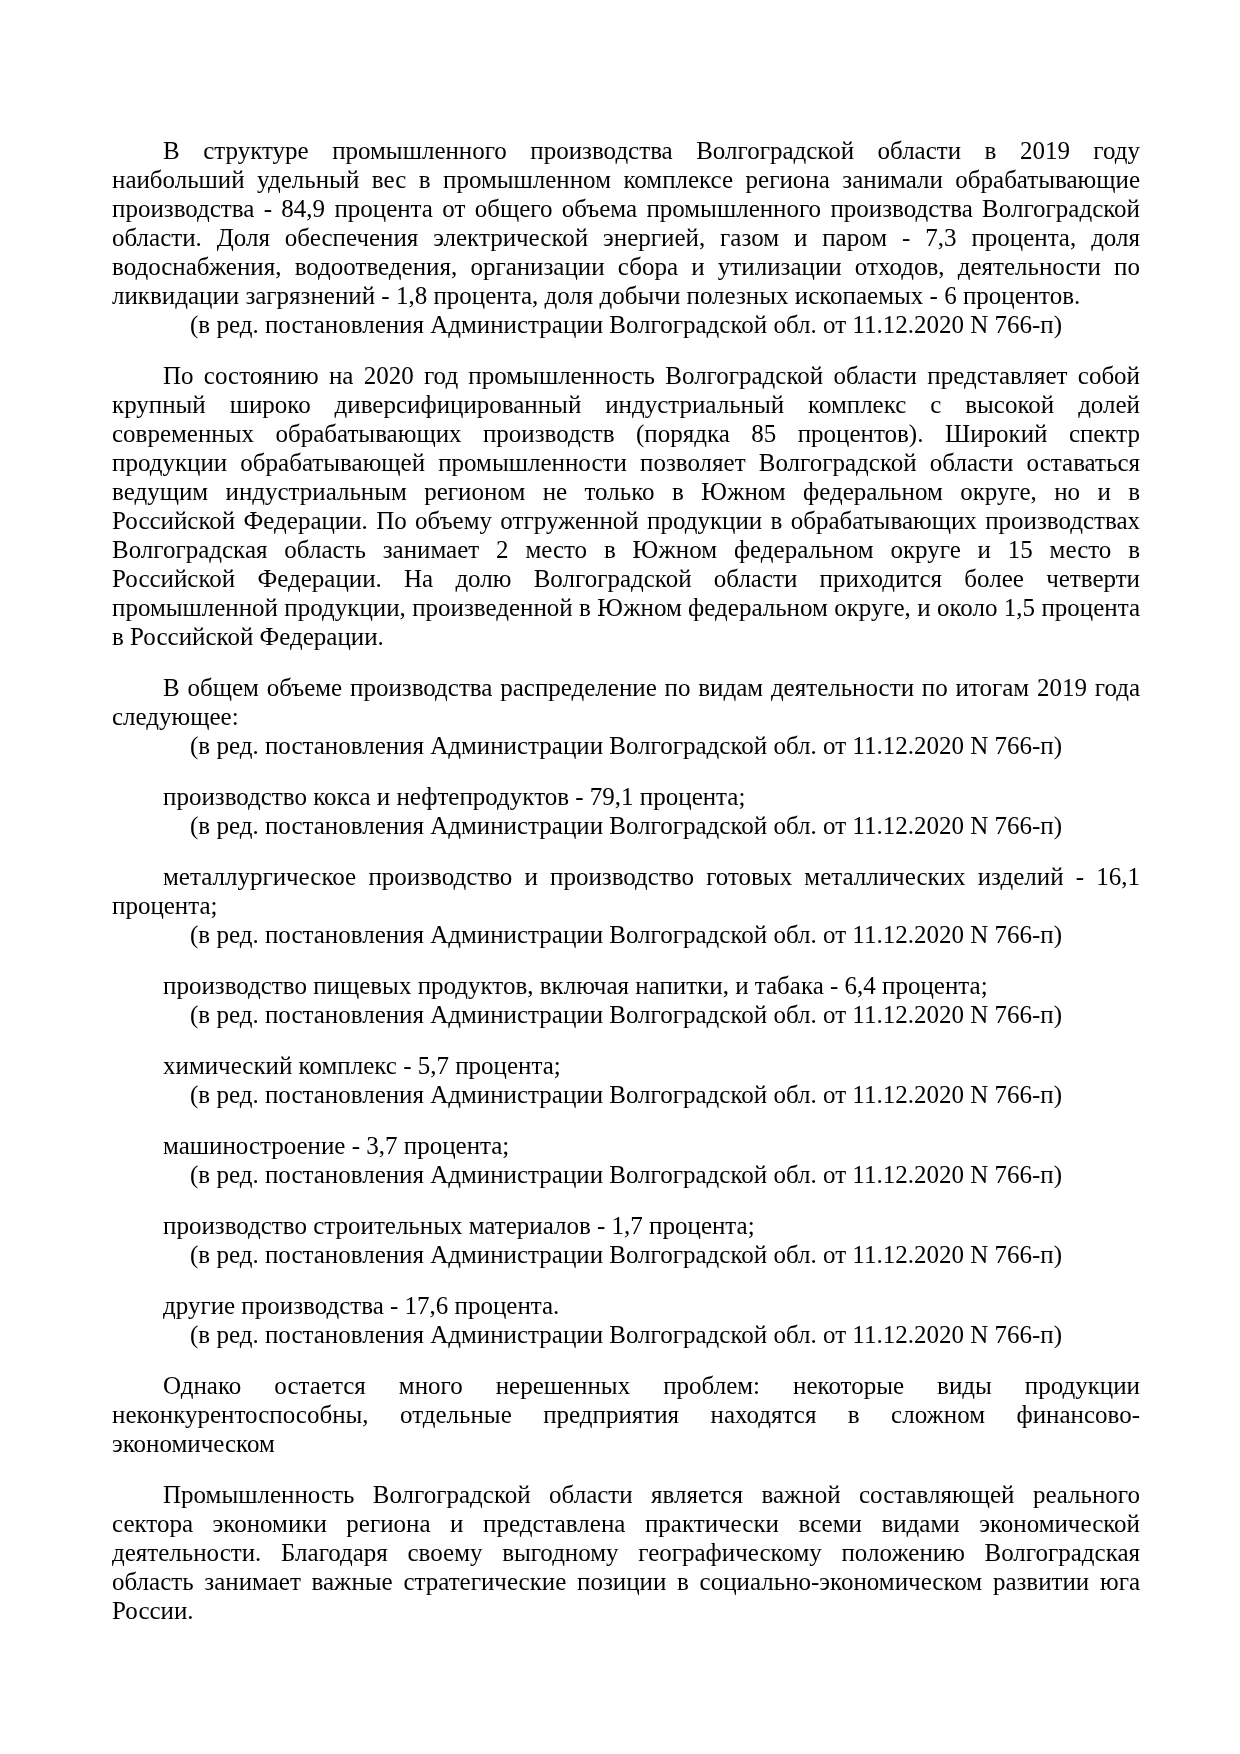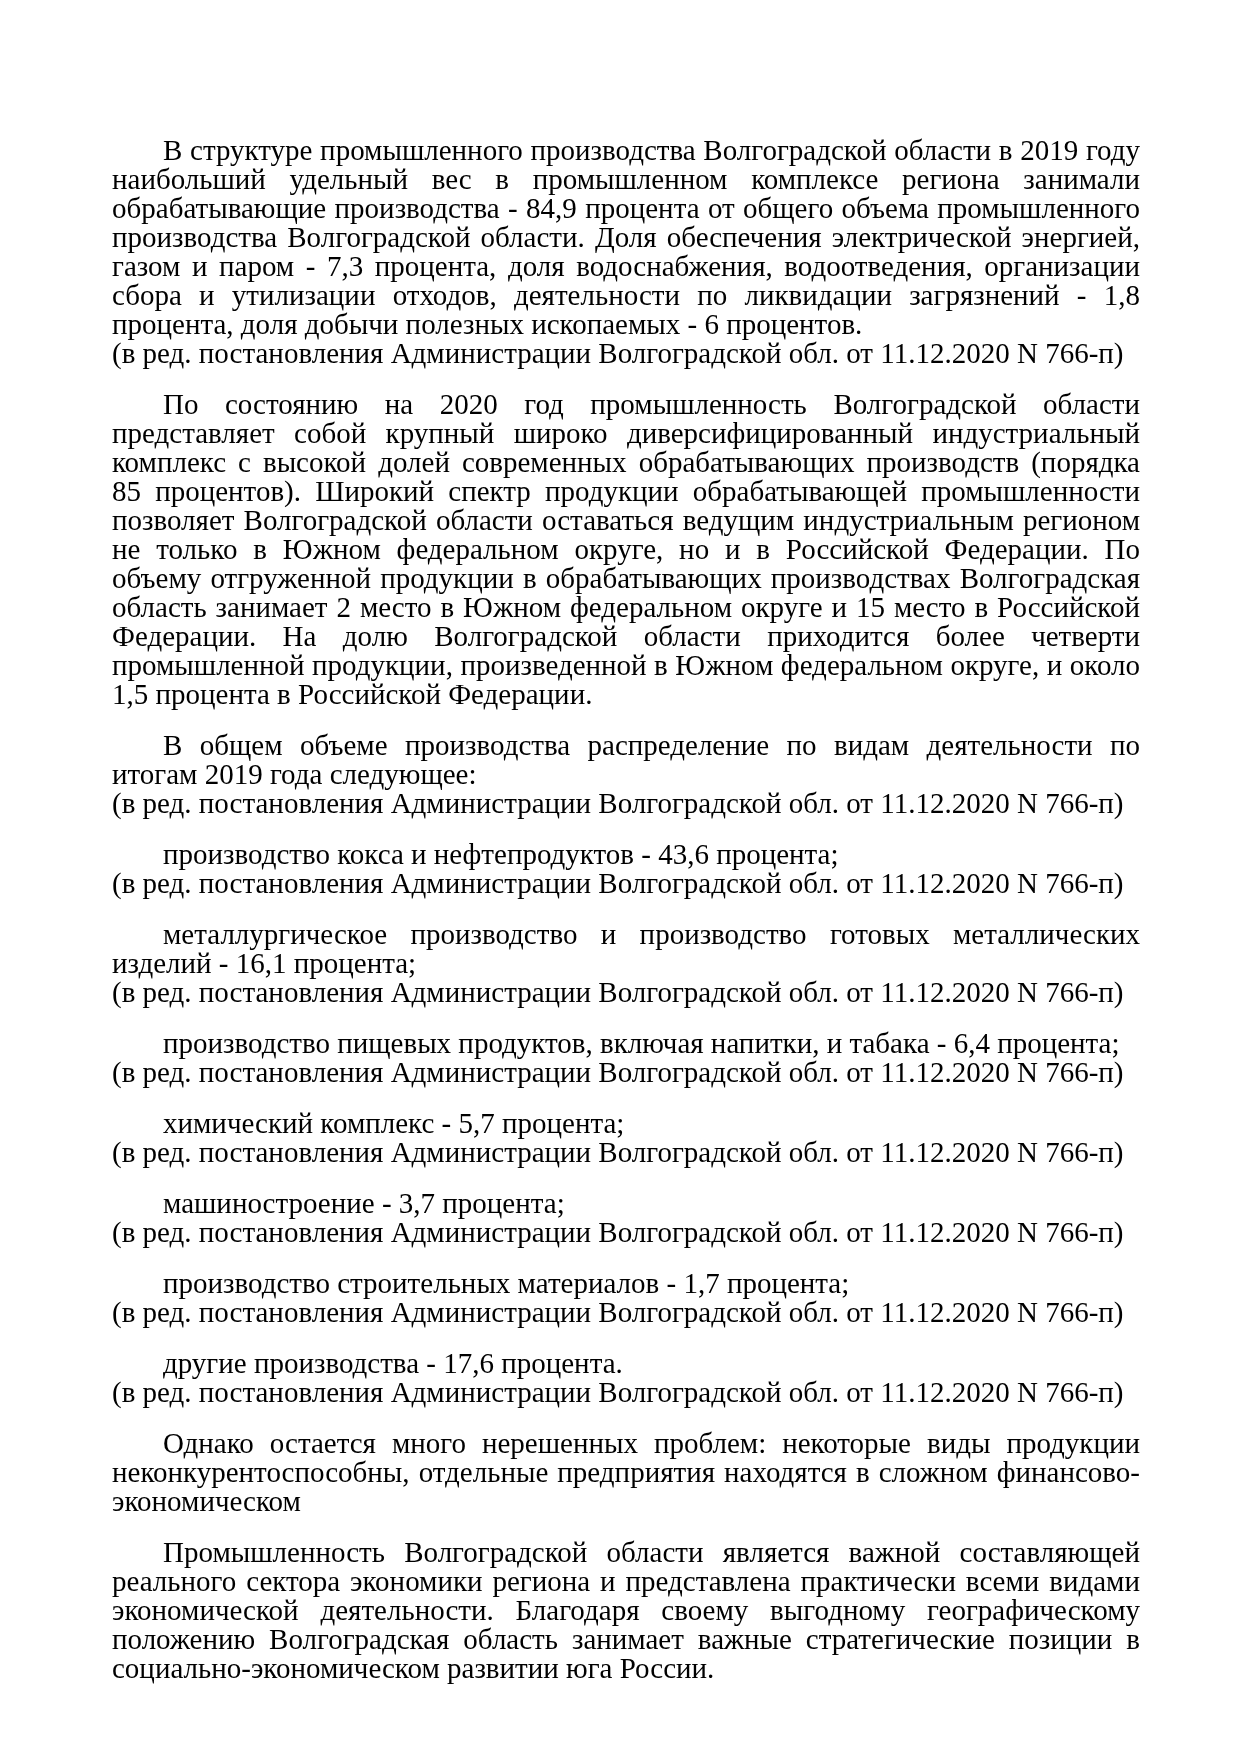--- a/index.html
+++ b/index.html
@@ -10,56 +10,56 @@
   .page {
     position: relative;
     width: 1240px;
     height: 1754px;
     margin: 0 auto;
     background: #ffffff;
     box-sizing: border-box;
     padding: 136px 100px 0 112px;
     overflow: hidden;
     font-family: "Liberation Serif", "DejaVu Serif", serif;
-    font-size: 29px;
+    font-size: 25px;
     line-height: 29px;
     color: #000000;
     -webkit-font-smoothing: antialiased;
   }
   .doc-body p {
     margin: 0;
     padding: 0;
   }
   .doc-body p.body {
     text-align: justify;
     text-indent: 51px;
   }
   .doc-body p.note {
-    text-align: left;
+    text-align: center;
     text-indent: 0;
   }
   .doc-body p.gap {
     margin-top: 22px;
   }
   
   .doc-body p.cont {
     text-align-last: justify;
   }
 </style>
 </head>
 <body>
 
 <div class="page">
   <div class="doc-body">
       <p class="block body">В структуре промышленного производства Волгоградской области в 2019 году наибольший удельный вес в промышленном комплексе региона занимали обрабатывающие производства - 84,9 процента от общего объема промышленного производства Волгоградской области. Доля обеспечения электрической энергией, газом и паром - 7,3 процента, доля водоснабжения, водоотведения, организации сбора и утилизации отходов, деятельности по ликвидации загрязнений - 1,8 процента, доля добычи полезных ископаемых - 6 процентов.</p>
       <p class="block note">(в ред. постановления Администрации Волгоградской обл. от 11.12.2020 N 766-п)</p>
       <p class="block body gap">По состоянию на 2020 год промышленность Волгоградской области представляет собой крупный широко диверсифицированный индустриальный комплекс с высокой долей современных обрабатывающих производств (порядка 85 процентов). Широкий спектр продукции обрабатывающей промышленности позволяет Волгоградской области оставаться ведущим индустриальным регионом не только в Южном федеральном округе, но и в Российской Федерации. По объему отгруженной продукции в обрабатывающих производствах Волгоградская область занимает 2 место в Южном федеральном округе и 15 место в Российской Федерации. На долю Волгоградской области приходится более четверти промышленной продукции, произведенной в Южном федеральном округе, и около 1,5 процента в Российской Федерации.</p>
       <p class="block body gap">В общем объеме производства распределение по видам деятельности по итогам 2019 года следующее:</p>
       <p class="block note">(в ред. постановления Администрации Волгоградской обл. от 11.12.2020 N 766-п)</p>
-      <p class="block body gap">производство кокса и нефтепродуктов - 43,6 процента;</p>
+      <p class="block body gap">производство кокса и нефтепродуктов - 79,1 процента;</p>
       <p class="block note">(в ред. постановления Администрации Волгоградской обл. от 11.12.2020 N 766-п)</p>
       <p class="block body gap">металлургическое производство и производство готовых металлических изделий - 16,1 процента;</p>
       <p class="block note">(в ред. постановления Администрации Волгоградской обл. от 11.12.2020 N 766-п)</p>
       <p class="block body gap">производство пищевых продуктов, включая напитки, и табака - 6,4 процента;</p>
       <p class="block note">(в ред. постановления Администрации Волгоградской обл. от 11.12.2020 N 766-п)</p>
       <p class="block body gap">химический комплекс - 5,7 процента;</p>
       <p class="block note">(в ред. постановления Администрации Волгоградской обл. от 11.12.2020 N 766-п)</p>
       <p class="block body gap">машиностроение - 3,7 процента;</p>
       <p class="block note">(в ред. постановления Администрации Волгоградской обл. от 11.12.2020 N 766-п)</p>
       <p class="block body gap">производство строительных материалов - 1,7 процента;</p>

